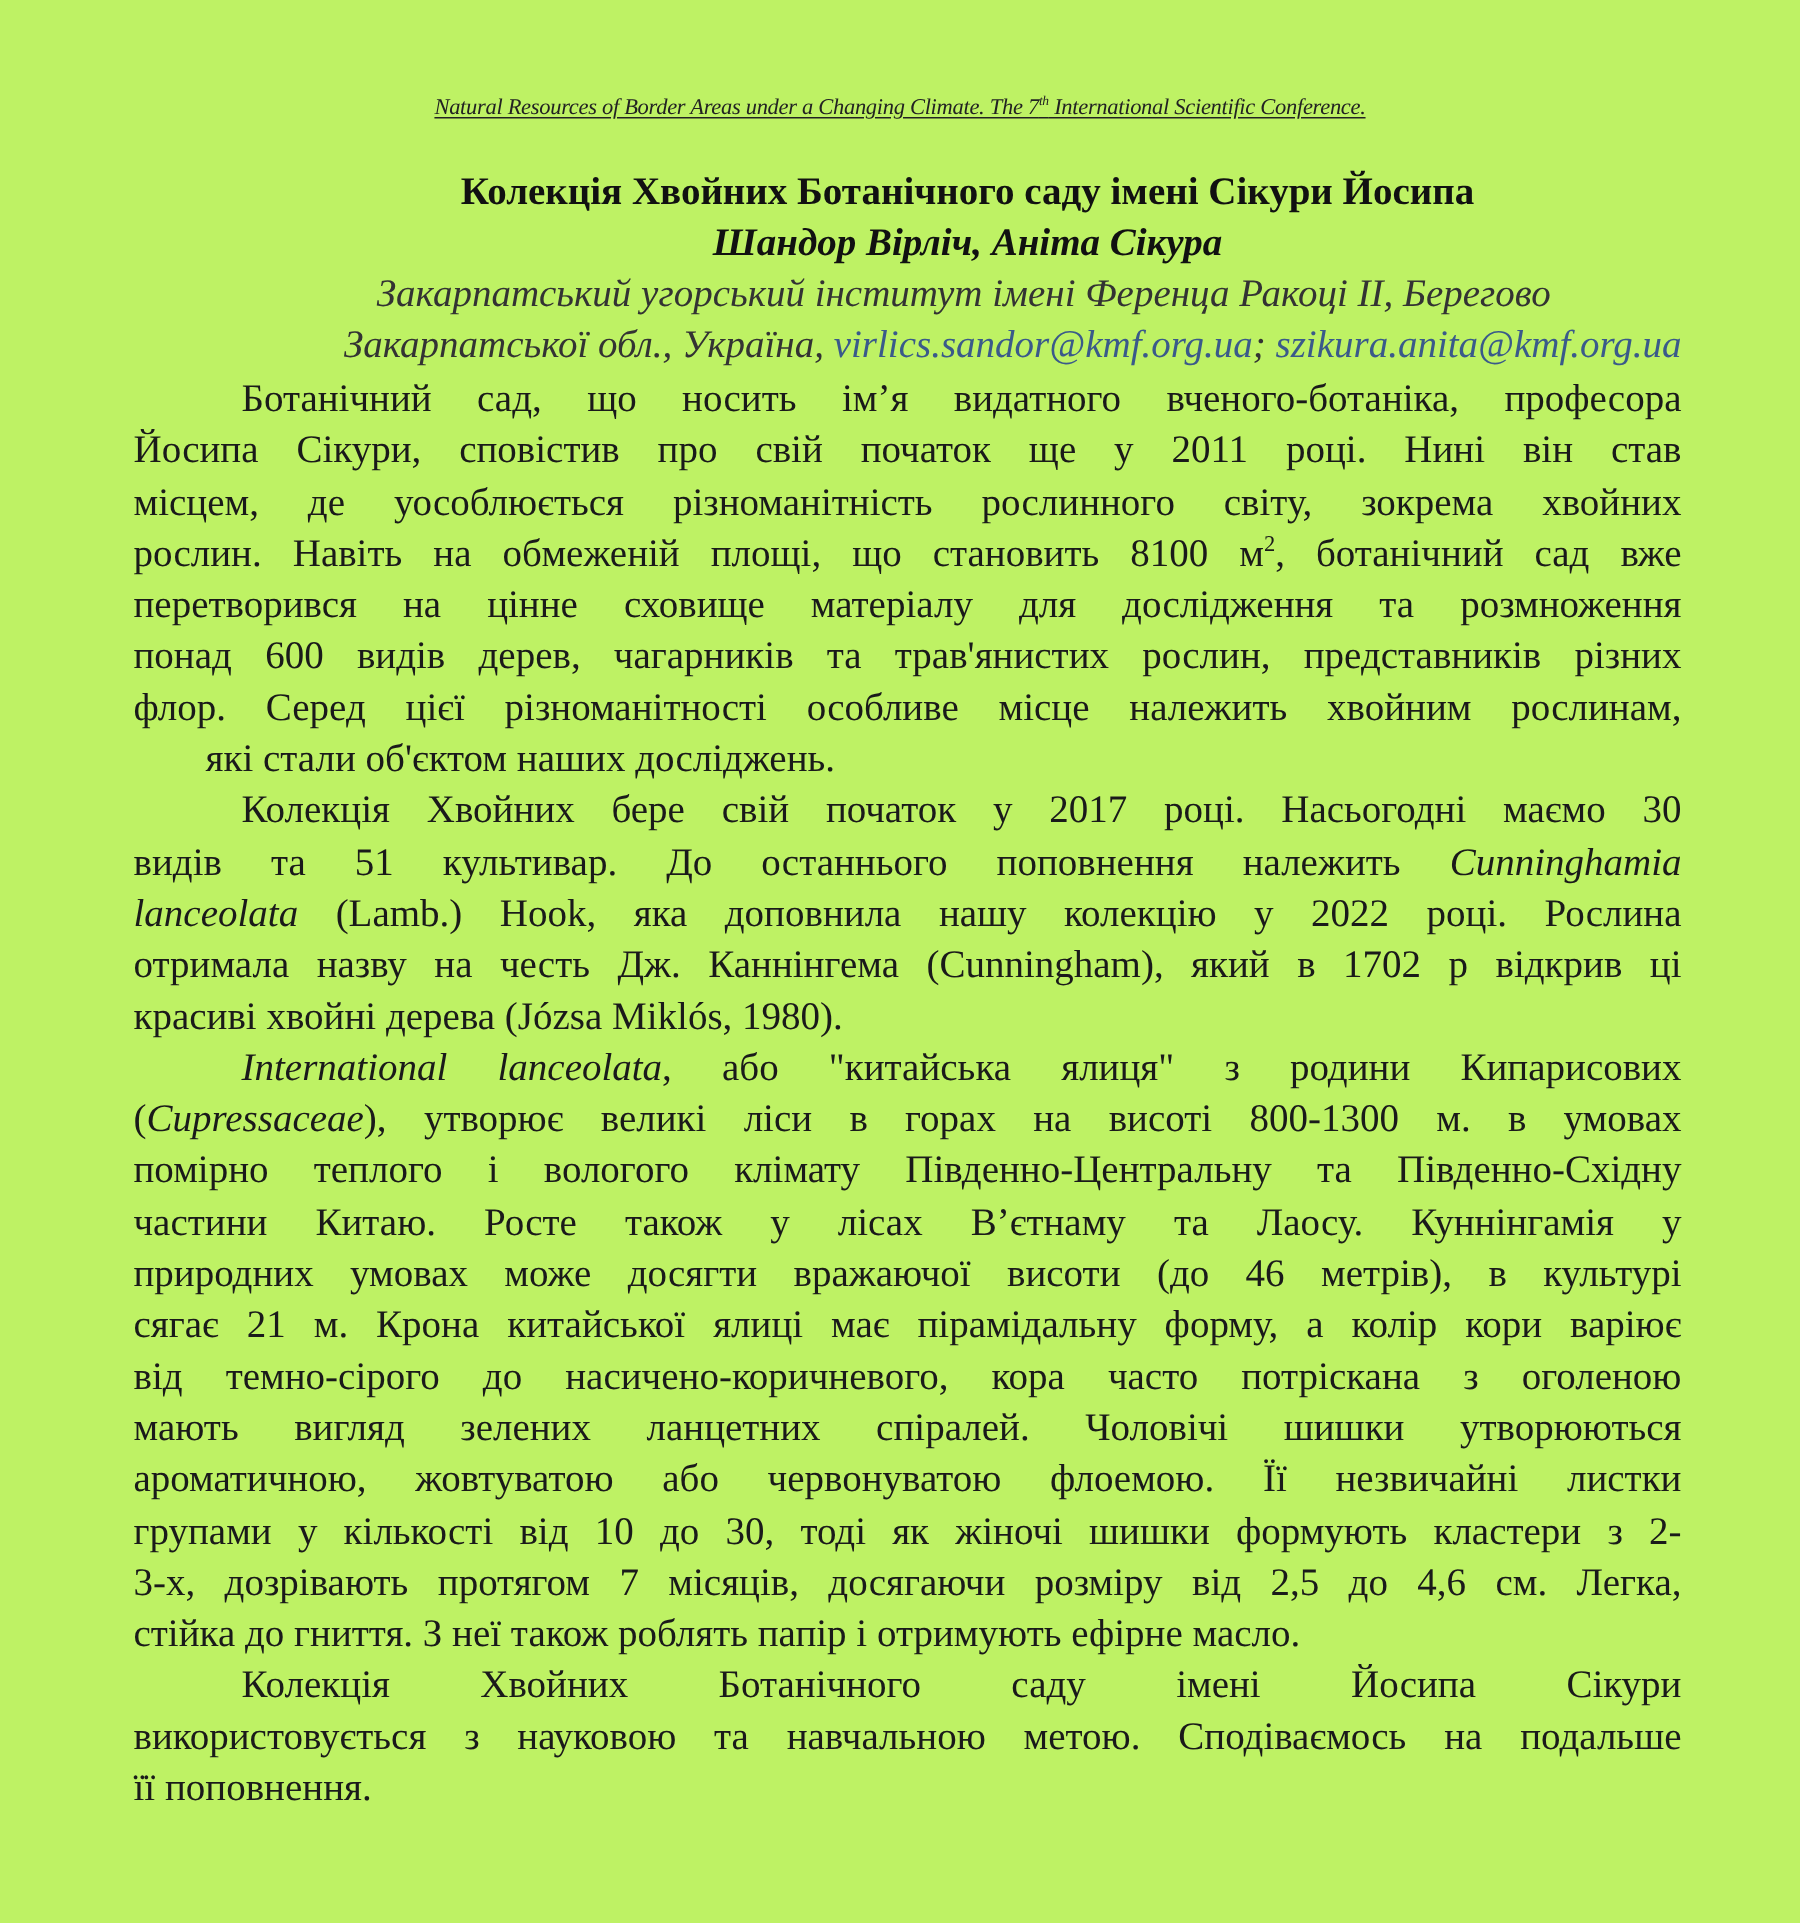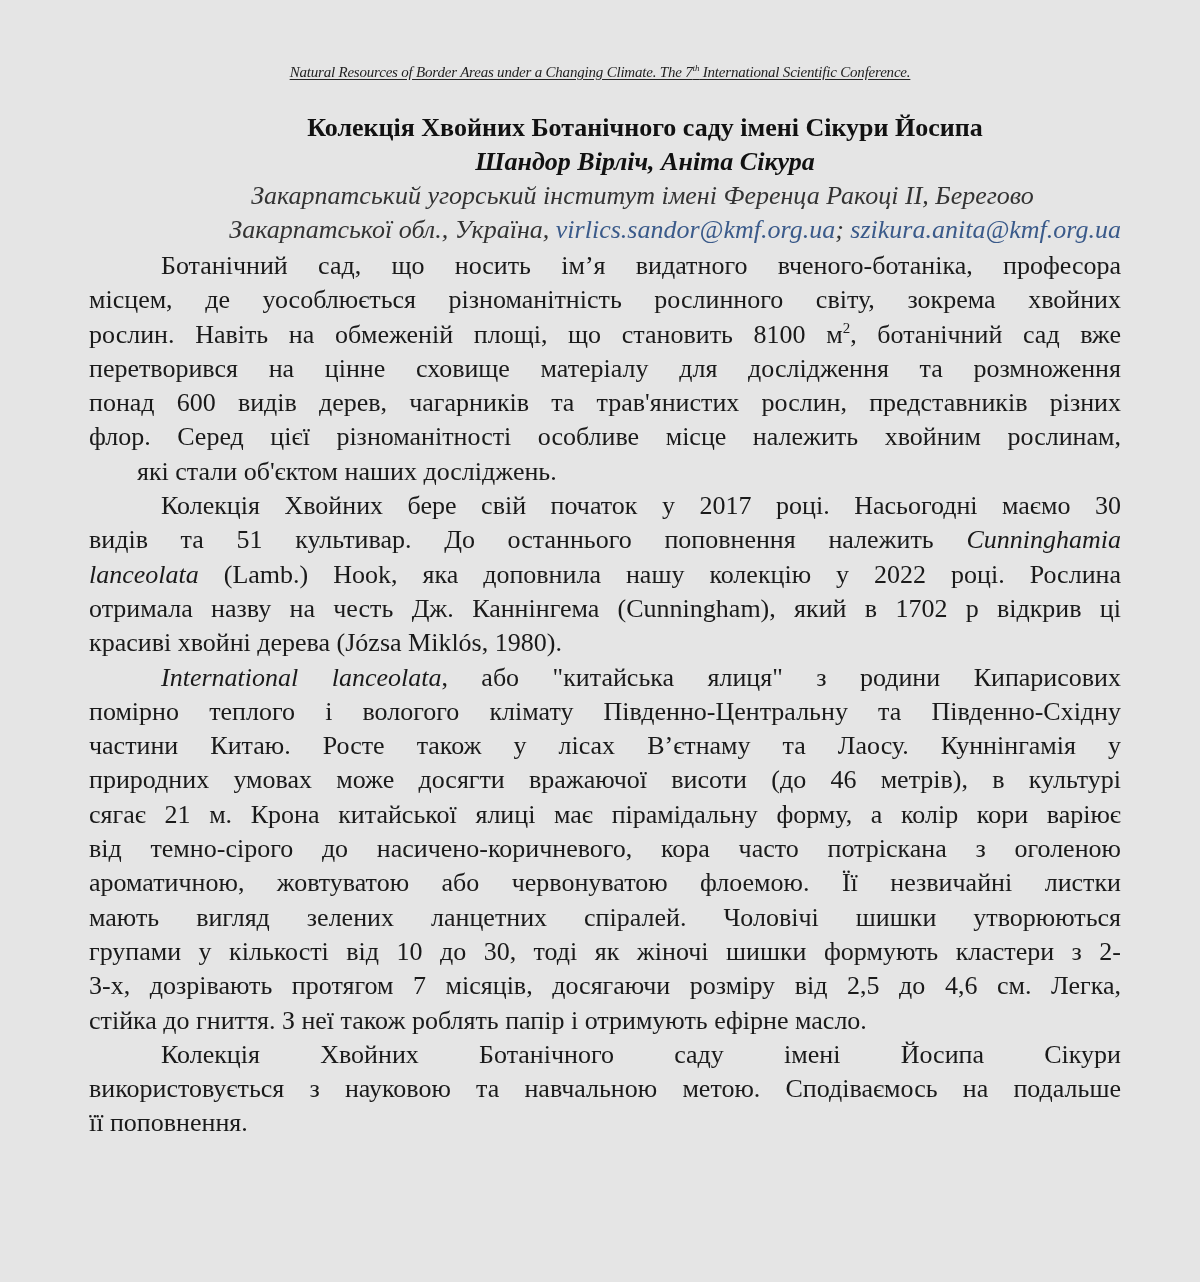--- a/index.html
+++ b/index.html
@@ -1,17 +1,17 @@
 <!DOCTYPE html>
 <html><head>
 <meta charset="utf-8">
 <style>
   html, body { margin: 0; padding: 0; background: #ffffff; }
   body { width: 1200px; height: 1282px; position: relative; overflow: hidden; }
-  .page { position: absolute; left: 0; top: 0; width: 1200px; height: 1282px; background: #e5e5e5; }
+  .page { position: absolute; left: 0; top: 0; width: 1200px; height: 1282px; background: #bef264; }
   .running-head {
     position: absolute; left: 0; top: 64px; width: 1200px; text-align: center;
     font-family: "Liberation Serif", serif; font-style: italic; font-size: 15px;
     color: #222; text-decoration: underline; text-underline-offset: 2px; letter-spacing: -0.2px;
   }
   .running-head sup { font-size: 9px; }
   .title {
     position: absolute; left: 0; top: 113px; width: 1290px; text-align: center;
     font-family: "Liberation Serif", serif; font-weight: bold; font-size: 26px; color: #111;
   }
@@ -48,45 +48,47 @@
 
   <div class="title">Колекція Хвойних Ботанічного саду імені Сікури Йосипа</div>
   <div class="authors">Шандор Вірліч, Аніта Сікура</div>
   <div class="affil1">Закарпатський угорський інститут імені Ференца Ракоці II, Берегово</div>
   <div class="affil2"><span>Закарпатської обл., Україна, </span><span class="email">virlics.sandor@kmf.org.ua</span><span>; </span><span class="email">szikura.anita@kmf.org.ua</span></div>
 
   <div class="body">
 
     <div>
       <span class="ln indent" style="white-space: normal;">Ботанічний сад, що носить ім’я видатного вченого-ботаніка, професора</span>
+      <span class="ln" style="white-space: normal;">Йосипа Сікури, сповістив про свій початок ще у 2011 році. Нині він став</span>
       <span class="ln" style="white-space: normal;">місцем, де уособлюється різноманітність рослинного світу, зокрема хвойних</span>
       <span class="ln" style="white-space: normal;"><span>рослин. Навіть на обмеженій площі, що становить 8100 м</span><sup>2</sup><span>, ботанічний сад вже</span></span>
       <span class="ln" style="white-space: normal;">перетворився на цінне сховище матеріалу для дослідження та розмноження</span>
       <span class="ln" style="white-space: normal;">понад 600 видів дерев, чагарників та трав'янистих рослин, представників різних</span>
       <span class="ln" style="white-space: normal;">флор. Серед цієї різноманітності особливе місце належить хвойним рослинам,</span>
       <span class="ln last" style="white-space: normal; margin-left: 48px;">які стали об'єктом наших досліджень.</span>
     </div>
 
     <div>
       <span class="ln indent" style="white-space: normal;">Колекція Хвойних бере свій початок у 2017 році. Насьогодні маємо 30</span>
       <span class="ln" style="white-space: normal;"><span>видів та 51 культивар. До останнього поповнення належить </span><i>Cunninghamia</i></span>
       <span class="ln" style="white-space: normal;"><i>lanceolata</i><span> (Lamb.) Hook, яка доповнила нашу колекцію у 2022 році. Рослина</span></span>
       <span class="ln" style="white-space: normal;">отримала назву на честь Дж. Каннінгема (Cunningham), який в 1702 р відкрив ці</span>
       <span class="ln last" style="white-space: normal;">красиві хвойні дерева (Józsa Miklós, 1980).</span>
     </div>
 
     <div>
       <span class="ln indent" style="white-space: normal;"><i>International lanceolata</i><span>, або "китайська ялиця" з родини Кипарисових</span></span>
+      <span class="ln" style="white-space: normal;"><span>(</span><i>Cupressaceae</i><span>), утворює великі ліси в горах на висоті 800-1300 м. в умовах</span></span>
       <span class="ln" style="white-space: normal;">помірно теплого і вологого клімату Південно-Центральну та Південно-Східну</span>
       <span class="ln" style="white-space: normal;">частини Китаю. Росте також у лісах В’єтнаму та Лаосу. Куннінгамія у</span>
       <span class="ln" style="white-space: normal;">природних умовах може досягти вражаючої висоти (до 46 метрів), в культурі</span>
       <span class="ln" style="white-space: normal;">сягає 21 м. Крона китайської ялиці має пірамідальну форму, а колір кори варіює</span>
       <span class="ln" style="white-space: normal;">від темно-сірого до насичено-коричневого, кора часто потріскана з оголеною</span>
+      <span class="ln" style="white-space: normal;">мають вигляд зелених ланцетних спіралей. Чоловічі шишки утворюються</span>
       <span class="ln" style="white-space: normal;">ароматичною, жовтуватою або червонуватою флоемою. Її незвичайні листки</span>
-      <span class="ln" style="white-space: normal;">мають вигляд зелених ланцетних спіралей. Чоловічі шишки утворюються</span>
       <span class="ln" style="white-space: normal;">групами у кількості від 10 до 30, тоді як жіночі шишки формують кластери з 2-</span>
       <span class="ln" style="white-space: normal;">3-х, дозрівають протягом 7 місяців, досягаючи розміру від 2,5 до 4,6 см. Легка,</span>
       <span class="ln last" style="white-space: normal;">стійка до гниття. З неї також роблять папір і отримують ефірне масло.</span>
     </div>
 
     <div>
       <span class="ln indent" style="white-space: normal;">Колекція Хвойних Ботанічного саду імені Йосипа Сікури</span>
       <span class="ln" style="white-space: normal;">використовується з науковою та навчальною метою. Сподіваємось на подальше</span>
       <span class="ln last" style="white-space: normal;">її поповнення.</span>
     </div>

